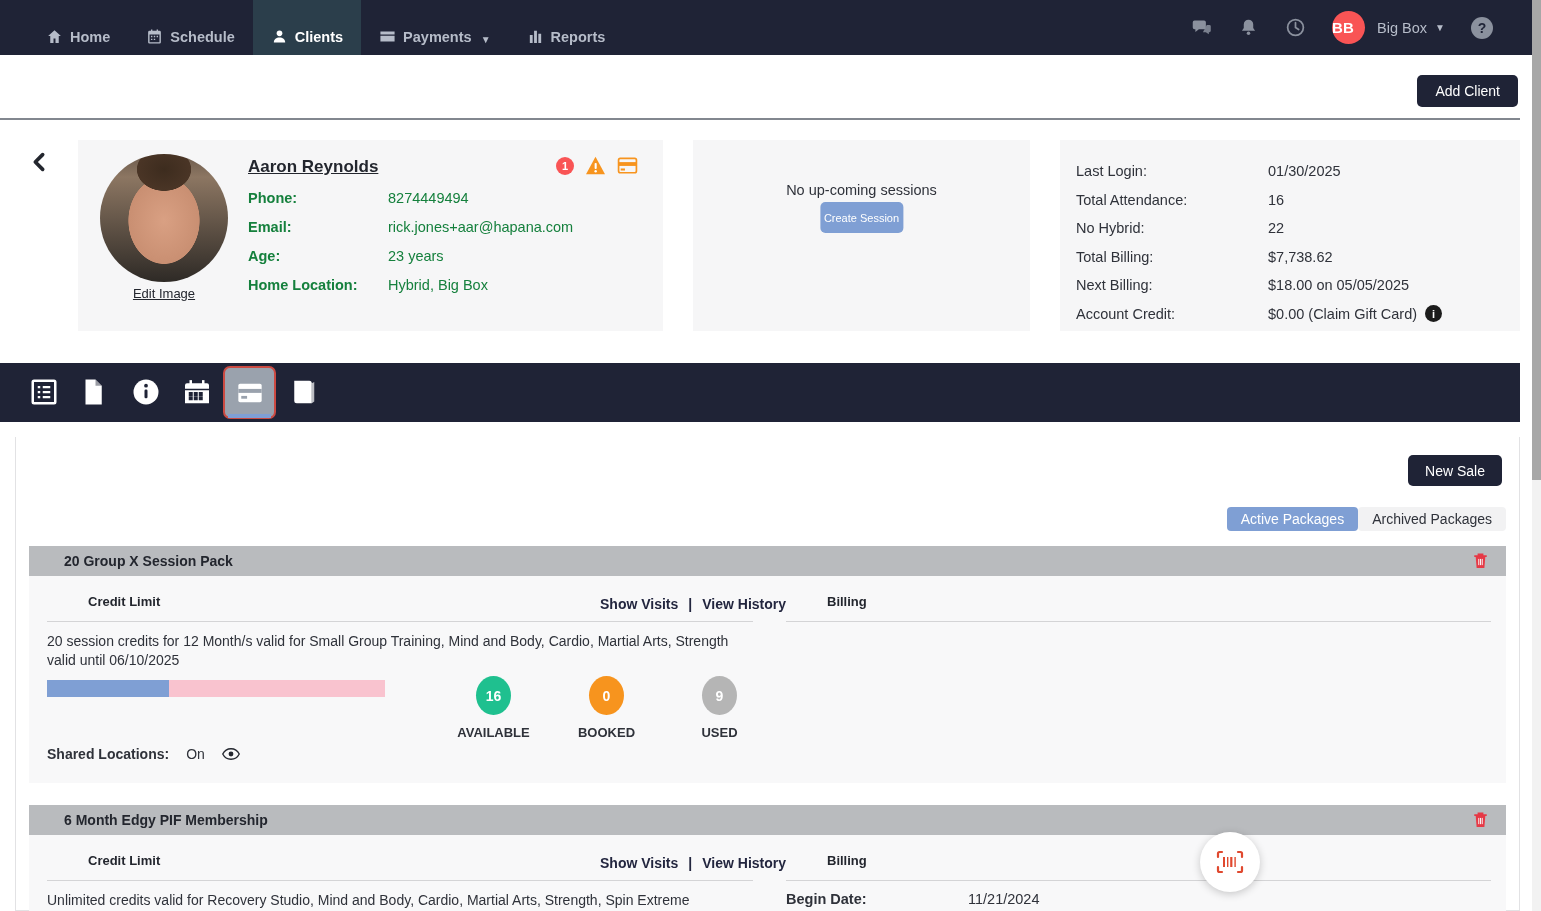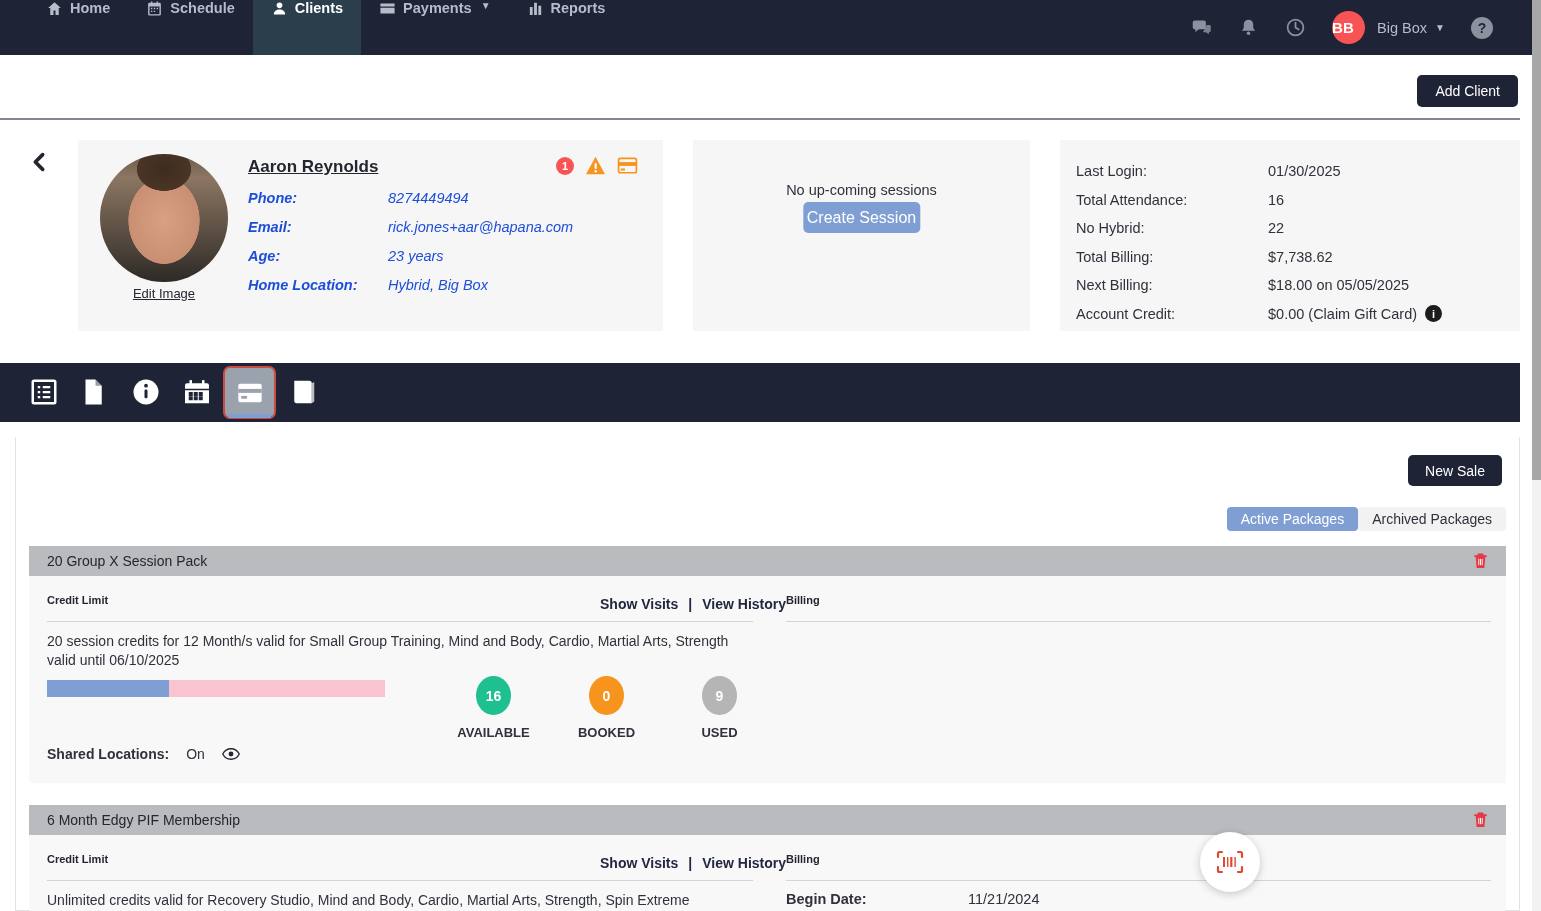--- a/index.html
+++ b/index.html
@@ -2,21 +2,21 @@
 <html><head>
 <meta charset="utf-8">
 <style>
   * { margin:0; padding:0; box-sizing:border-box; }
   body { font-family:"Liberation Sans", sans-serif; background:#fff; }
   .page { position:relative; width:1541px; height:911px; overflow:hidden; background:#fff; }
 
   
   .navbar { position:absolute; left:0; top:0; width:1541px; height:55px; background:#1f2336; display:flex; align-items:stretch; }
   .nav-left { display:flex; align-items:stretch; padding-left:28px; }
-  .nav-item { display:flex; align-items:flex-start; gap:7px; padding:0 18px; color:#b6bcc9; font-size:14.5px; font-weight:700; cursor:pointer; }
+  .nav-item { display:flex; align-items:flex-end; gap:7px; padding:10px 18px; color:#b6bcc9; font-size:14.5px; font-weight:700; cursor:pointer; }
   .nav-item svg { width:17px; height:17px; }
   .nav-item.active { background:#2b3e4b; color:#fff; }
   .nav-caret { font-size:10px; margin-left:2px; }
   .nav-right { position:absolute; right:48px; top:0; height:55px; display:flex; align-items:center; gap:26px; }
   .nav-icon { color:#8b919e; width:21px; height:21px; cursor:pointer; }
   .nav-avatar { width:33px; height:33px; border-radius:50%; background:#f95455; color:#fff; font-size:15px; font-weight:700; display:flex; align-items:center; justify-content:flex-start; cursor:pointer; }
   .nav-account { display:flex; align-items:center; gap:6px; color:#b6bcc9; font-size:14.5px; cursor:pointer; margin-left:-14px; }
   .help-circle { width:22px; height:22px; border-radius:50%; background:#8b919e; color:#1f2336; font-weight:700; font-size:14px; display:flex; align-items:center; justify-content:center; cursor:pointer; }
 
   
@@ -27,28 +27,28 @@
   .back-chevron { position:absolute; left:28px; top:150px; width:22px; height:24px; color:#23262e; cursor:pointer; }
   .ov-card { position:absolute; top:140px; height:191px; background:#f6f6f7; }
   .card-profile { left:78px; width:585px; }
   .client-photo { position:absolute; left:22px; top:14px; width:128px; height:128px; border-radius:50%; overflow:hidden;
       background: radial-gradient(ellipse 58% 46% at 50% 12%, #3d2c1e 0%, #4a3526 36%, rgba(74,53,38,0) 37%),
                   radial-gradient(ellipse 46% 56% at 50% 52%, #d9a083 0%, #c98f72 60%, rgba(201,143,114,0) 61%),
                   linear-gradient(#6b5a4c 0%, #8c7662 18%, #2e2a26 100%); }
   .edit-image { position:absolute; left:22px; top:146px; width:128px; text-align:center; font-size:13px; color:#23262e; text-decoration:underline; cursor:pointer; }
   .client-name { position:absolute; left:170px; top:17px; font-size:17px; font-weight:700; color:#23262e; text-decoration:underline; cursor:pointer; }
   .profile-fields { position:absolute; left:170px; top:50px; }
-  .pf-row { display:flex; height:29px; align-items:flex-start; font-size:14.5px; color:#1d4ed8;font-style:italic; }
+  .pf-row { display:flex; height:29px; align-items:flex-start; font-size:14.5px; color:#15803d; }
   .pf-label { width:140px; font-weight:700; }
   .badge-cluster { position:absolute; left:478px; top:16px; display:flex; gap:11px; align-items:center; }
   .alert-badge { width:18px; height:18px; border-radius:50%; background:#f95455; color:#fff; font-size:11px; font-weight:700; display:flex; align-items:center; justify-content:center; cursor:pointer; }
 
   .card-sessions { left:693px; width:337px; }
   .sessions-msg { position:absolute; left:0; top:42px; width:100%; text-align:center; font-size:14.5px; color:#2f323a; }
-  .create-session-btn { position:absolute; left:50%; transform:translateX(-50%); top:62px; height:31px; padding:0 4px; background:#7f9fd4; color:#fff; border:none; border-radius:5px; font-size:16px; font-family:inherit; cursor:pointer; }
+  .create-session-btn { position:absolute; left:50%; transform:translateX(-50%); top:62px; height:31px; padding:0 4px; background:#7f9fd4; color:#fff; border:none; border-radius:5px; font-size:11px; font-family:inherit; cursor:pointer; }
 
   .card-stats { left:1060px; width:460px; }
   .stats-rows { position:absolute; left:16px; top:17px; width:428px; }
   .st-row { display:flex; align-items:center; height:28.5px; font-size:14.5px; color:#2f323a; }
   .st-label { width:192px; font-weight:400; }
   .st-value { display:flex; align-items:center; gap:8px; }
   .info-dot { width:17px; height:17px; border-radius:50%; background:#1c1c1c; color:#fff; font-size:11px; font-weight:700; display:flex; align-items:center; justify-content:center; cursor:pointer; }
 
   
   .toolbar { position:absolute; left:0; top:363px; width:1520px; height:59px; background:#1f2336; }
@@ -60,24 +60,24 @@
   
   .main-panel { position:absolute; left:15px; top:437px; width:1505px; height:474px; background:#fff; border:1px solid #e2e2e4; border-top:none; }
   .new-sale-btn { position:absolute; right:17px; top:18px; height:31px; padding:0 17px; background:#1f2336; color:#fff; border:none; border-radius:5px; font-size:14px; font-family:inherit; cursor:pointer; }
   .pkg-tabs { position:absolute; right:13px; top:70px; display:flex; }
   .pkg-tab { height:24px; padding:0 14px; display:flex; align-items:center; font-size:14px; border-radius:4px; cursor:pointer; background:#f2f2f3; color:#2f323a; }
   .pkg-tab.active { background:#7f9fd4; color:#fff; }
 
   .pkg-card { position:absolute; left:13px; width:1477px; }
   .pkg1 { top:109px; height:237px; }
   .pkg2 { top:368px; height:106px; }
-  .pkg-header { position:relative; height:30px; background:#b9bbbe; display:flex; align-items:center; padding:0 18px; font-size:14px; font-weight:400; color:#23262e; }
+  .pkg-header { position:relative; height:30px; background:#b9bbbe; display:flex; align-items:center; padding:0 35px; font-size:14px; font-weight:700; color:#23262e; }
   .pkg-trash { position:absolute; right:17px; top:6px; width:17px; height:18px; color:#e63946; cursor:pointer; }
   .pkg-body { position:relative; background:#f8f8f9; height:calc(100% - 30px); }
-  .sec-title { position:absolute; font-size:11px; font-weight:700; color:#23262e; }
+  .sec-title { position:absolute; font-size:13px; font-weight:700; color:#23262e;margin-left:41px; }
   .sec-links { position:absolute; font-size:14px; font-weight:700; color:#23263f; display:flex; gap:10px; }
   .sec-links .lnk { cursor:pointer; }
   .sec-hr { position:absolute; height:1px; background:#d4d4d6; }
   .pkg-desc { position:absolute; left:18px; font-size:14px; color:#2f323a; line-height:19px; max-width:712px; }
   .bill-row { display:flex; height:28px; font-size:14.5px; color:#2f323a; }
   .bill-label { width:182px; font-weight:700; }
   .progress { position:absolute; left:18px; top:104px; width:338px; height:17px; display:flex; }
   .prog-seg { height:100%; }
   .counters { position:absolute; left:408px; top:100px; display:flex; }
   .counter { width:113px; display:flex; flex-direction:column; align-items:center; }

